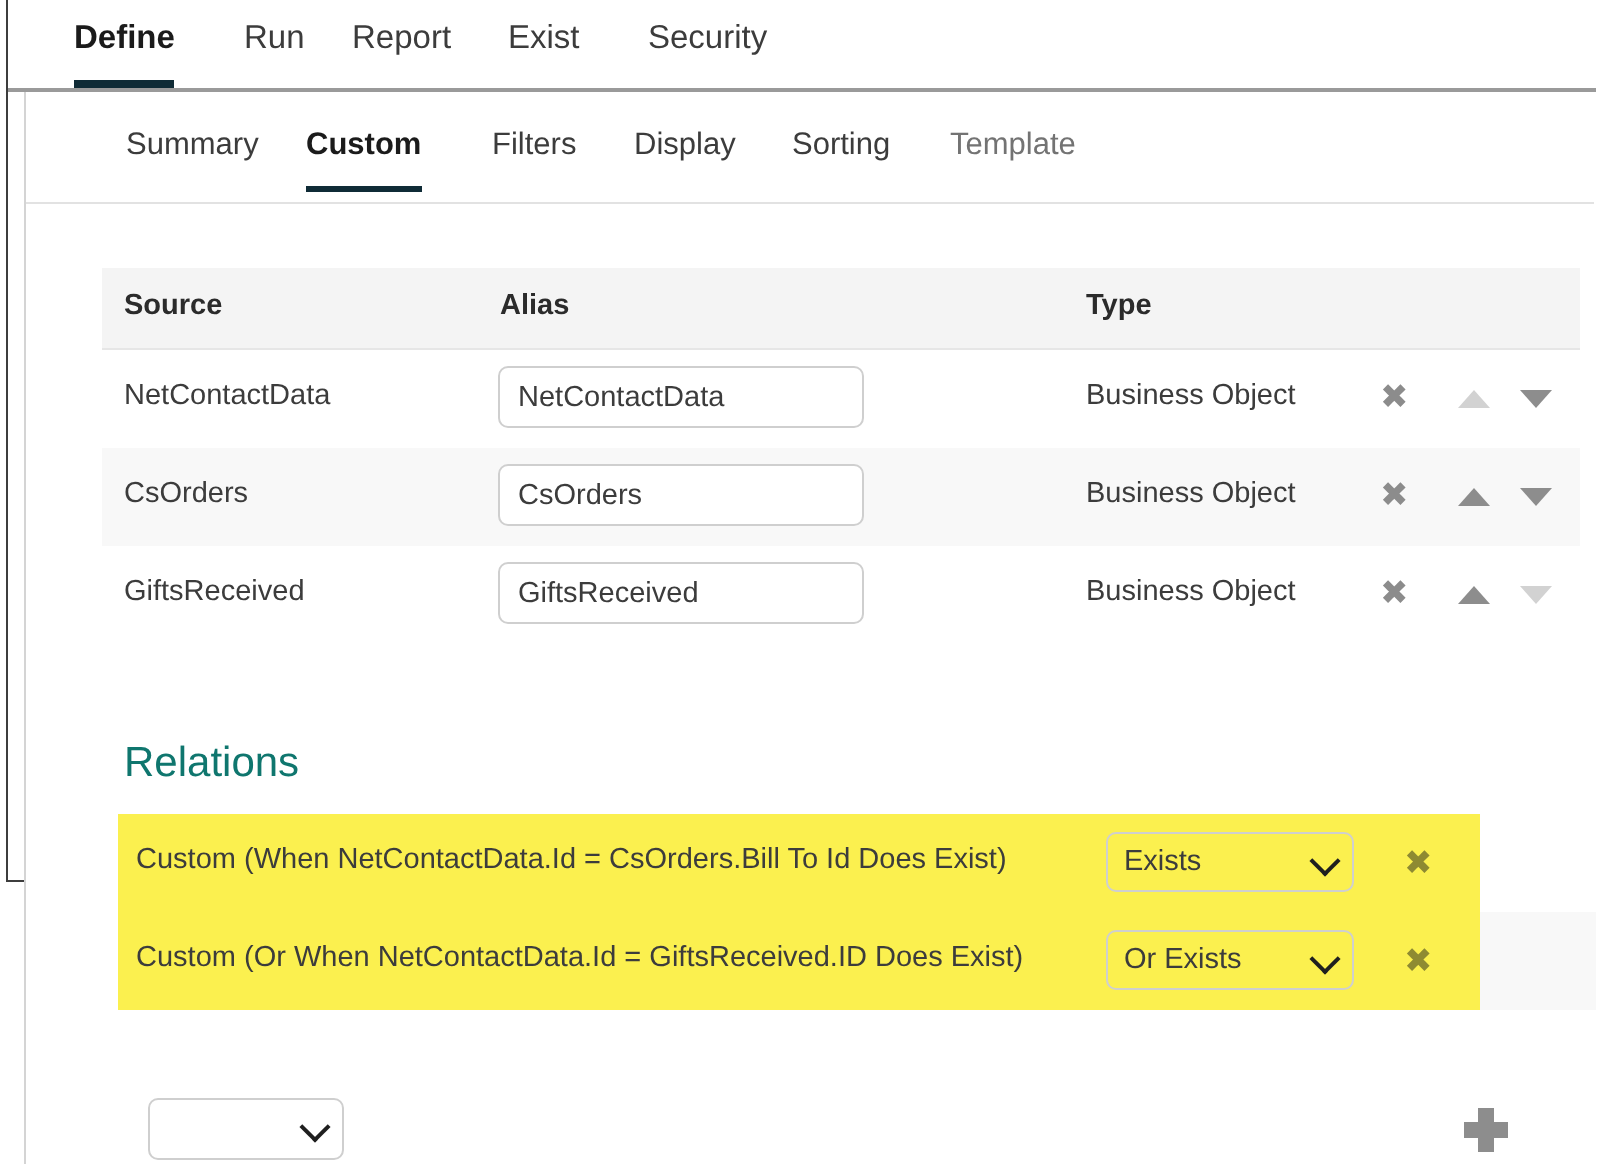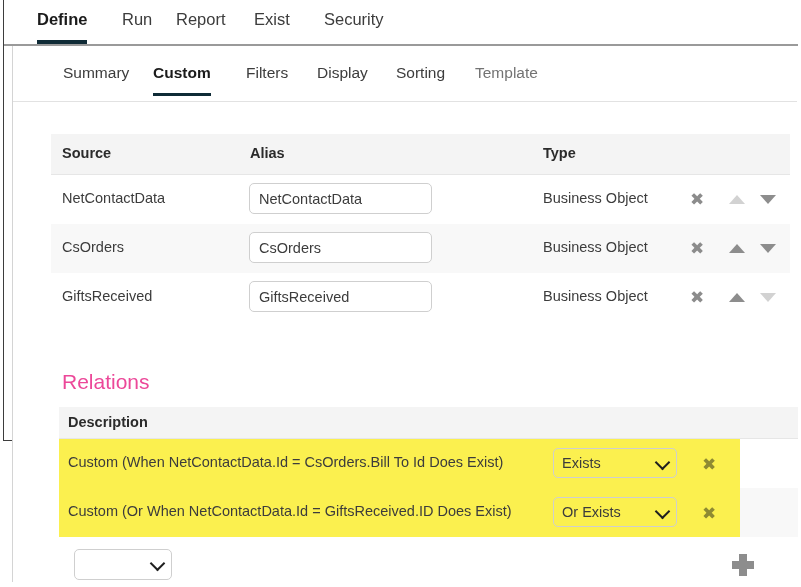--- a/index.html
+++ b/index.html
@@ -198,21 +198,21 @@
   .tri-down { border-top: 9px solid #8d8d8d; }
   .tri-up.off   { border-bottom-color: #d2d2d2; }
   .tri-down.off { border-top-color: #d2d2d2; }
 
   
   #relations-title {
     position: absolute;
     left: 49px;
     top: 324px;
     font-size: 21px;
-    color: #ec4899;
+    color: #0f766e;
   }
   #relations-table {
     position: absolute;
     left: 46px;
     top: 361px;
     width: 739px;
   }
   .rhead {
     background: #f4f4f4;
     height: 31px;
@@ -392,23 +392,20 @@
               <span class="tri tri-down off"></span>
             </div>
         </div>
       </div>
     </div>
 
     <div id="relations-title">Relations</div>
 
     <div id="relations-table">
 
-      <div class="rhead">
-        <div class="th">Description</div>
-      </div>
 
       <div class="rrow">
         <div class="rrow-highlight"></div>
         <div class="rel-desc">Custom (When NetContactData.Id = CsOrders.Bill To Id Does Exist)</div>
         <div class="rel-select-wrap">
           <select class="rel-select">
             <option>Exists</option>
           </select>
           <span class="chev"></span>
         </div>

